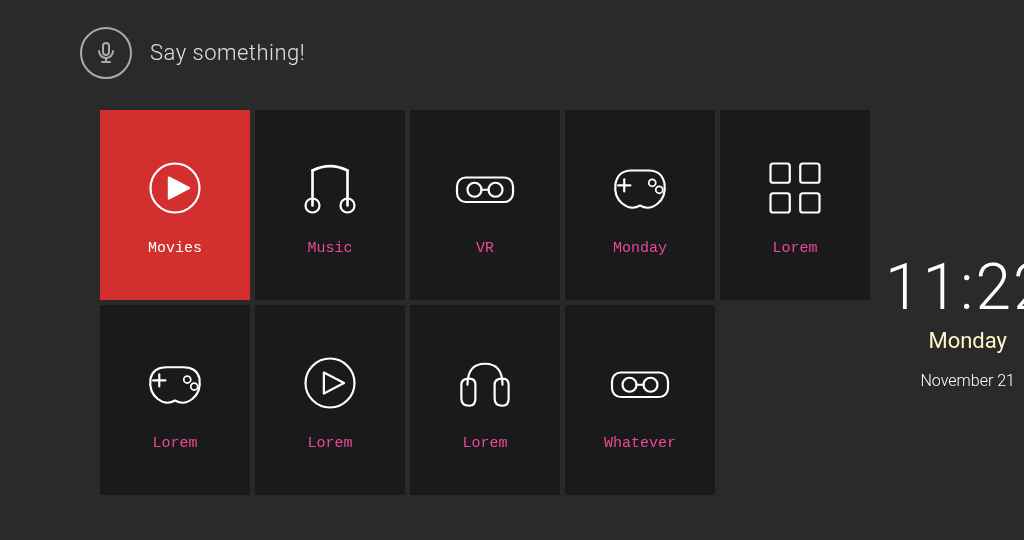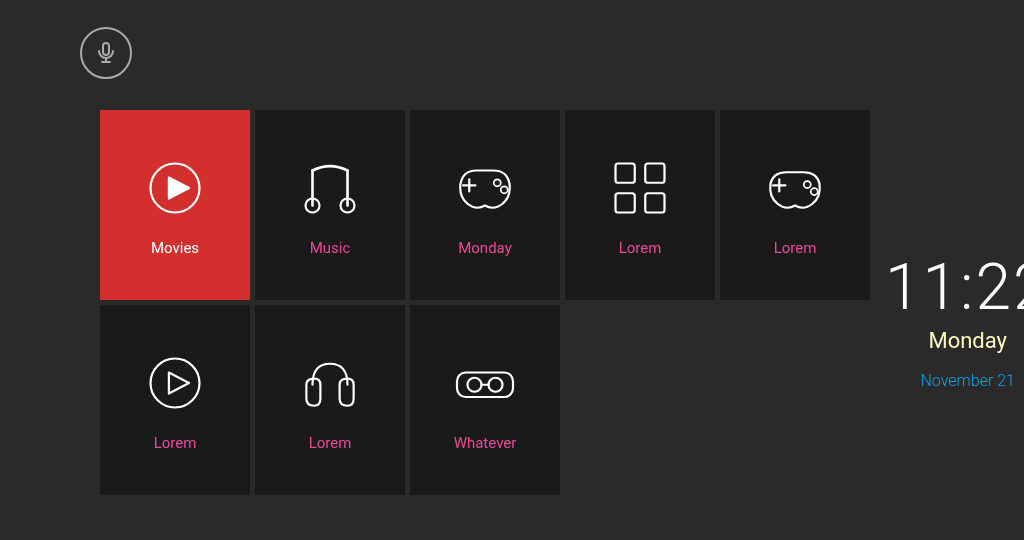--- a/index.html
+++ b/index.html
@@ -64,20 +64,21 @@
 
     .tile {
       background: #1a1a1a;
       display: flex;
       flex-direction: column;
       align-items: center;
       justify-content: center;
       cursor: pointer;
       gap: 12px;
       position: relative;
+      font-family: Liberation Mono, monospace;
     }
 
     .tile.active {
       background: #d32f2f;
     }
 
     .tile-label {
       font-size: 15px;
       color: #ec4899;
       font-weight: 400;
@@ -107,21 +108,21 @@
 
     .clock-day {
       font-size: 22px;
       color: #fef9c3;
       font-weight: 400;
       margin-top: 8px;
     }
 
     .clock-date {
       font-size: 16px;
-      color: #0ea5e9;
+      color: #ffffff;
       font-weight: 300;
       margin-top: 18px;
     }
 
     
     .tile-icon svg {
       width: 70px;
       height: 70px;
       fill: none;
       stroke: white;
@@ -139,20 +140,21 @@
 
 <div class="top-bar">
   <button class="mic-btn">
     <svg viewBox="0 0 24 24" fill="none" stroke="#aaa" stroke-width="2" stroke-linecap="round" stroke-linejoin="round">
       <rect x="9" y="2" width="6" height="12" rx="3"></rect>
       <path d="M5 10a7 7 0 0 0 14 0"></path>
       <line x1="12" y1="17" x2="12" y2="21"></line>
       <line x1="8" y1="21" x2="16" y2="21"></line>
     </svg>
   </button>
+  <span class="say-something">Say something!</span>
 </div>
 
 <div class="grid-area">
   <div class="tiles-grid">
 
     <div class="tile active">
       <div class="tile-icon">
         <svg viewBox="0 0 80 80">
           <circle cx="40" cy="40" r="28" stroke="white" stroke-width="2.5" fill="none"></circle>
           <polygon points="33,28 56,40 33,52" stroke="white" stroke-width="2.5" fill="white"></polygon>
@@ -168,20 +170,31 @@
           <path d="M60 20 Q60 55 60 60" stroke="white" stroke-width="3" fill="none"></path>
           <path d="M20 20 Q40 10 60 20" stroke="white" stroke-width="3" fill="none"></path>
           <circle cx="20" cy="60" r="8" stroke="white" stroke-width="2.5" fill="none"></circle>
           <circle cx="60" cy="60" r="8" stroke="white" stroke-width="2.5" fill="none"></circle>
         </svg>
       </div>
       <span class="tile-label">Music</span>
     </div>
 
 
+    <div class="tile">
+      <div class="tile-icon">
+        <svg viewBox="0 0 80 80">
+          <rect x="8" y="28" width="64" height="28" rx="10" stroke="white" stroke-width="2.5" fill="none"></rect>
+          <circle cx="28" cy="42" r="8" stroke="white" stroke-width="2.5" fill="none"></circle>
+          <circle cx="52" cy="42" r="8" stroke="white" stroke-width="2.5" fill="none"></circle>
+          <path d="M36 42 h8" stroke="white" stroke-width="2.5"></path>
+        </svg>
+      </div>
+      <span class="tile-label">VR</span>
+    </div>
 
     <div class="tile">
       <div class="tile-icon">
         <svg viewBox="0 0 80 80">
           <path d="M12 35 Q10 50 20 58 Q30 66 40 60 Q50 66 60 58 Q70 50 68 35 Q65 20 50 20 L30 20 Q15 20 12 35Z" stroke="white" stroke-width="2.5" fill="none"></path>
           <circle cx="54" cy="34" r="4" stroke="white" stroke-width="2" fill="none"></circle>
           <circle cx="62" cy="42" r="4" stroke="white" stroke-width="2" fill="none"></circle>
           <line x1="22" y1="30" x2="22" y2="44" stroke="white" stroke-width="2.5"></line>
           <line x1="15" y1="37" x2="29" y2="37" stroke="white" stroke-width="2.5"></line>
         </svg>

